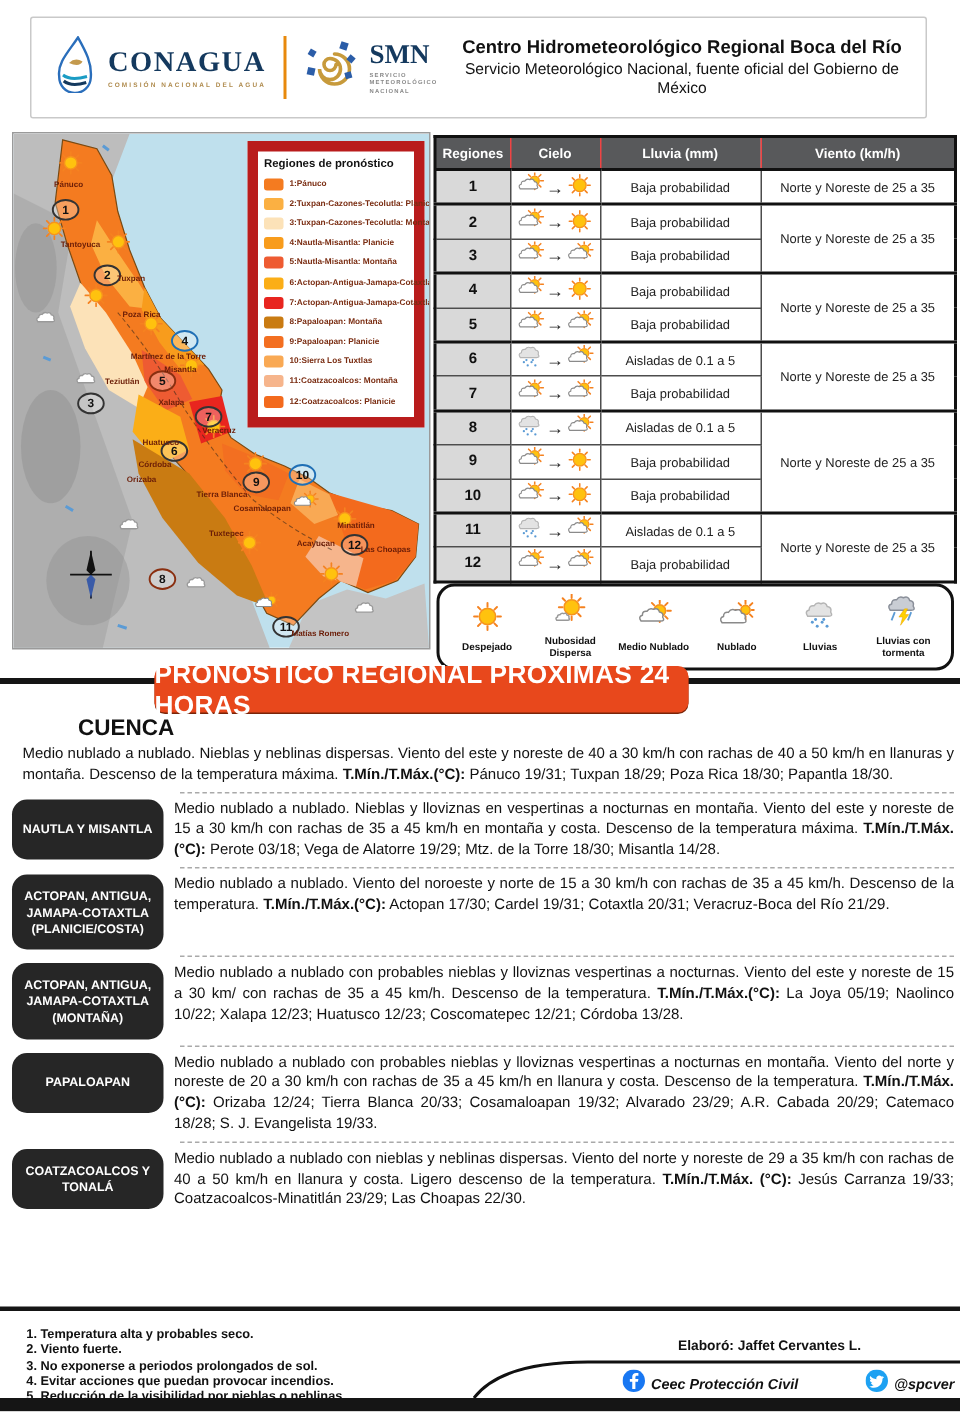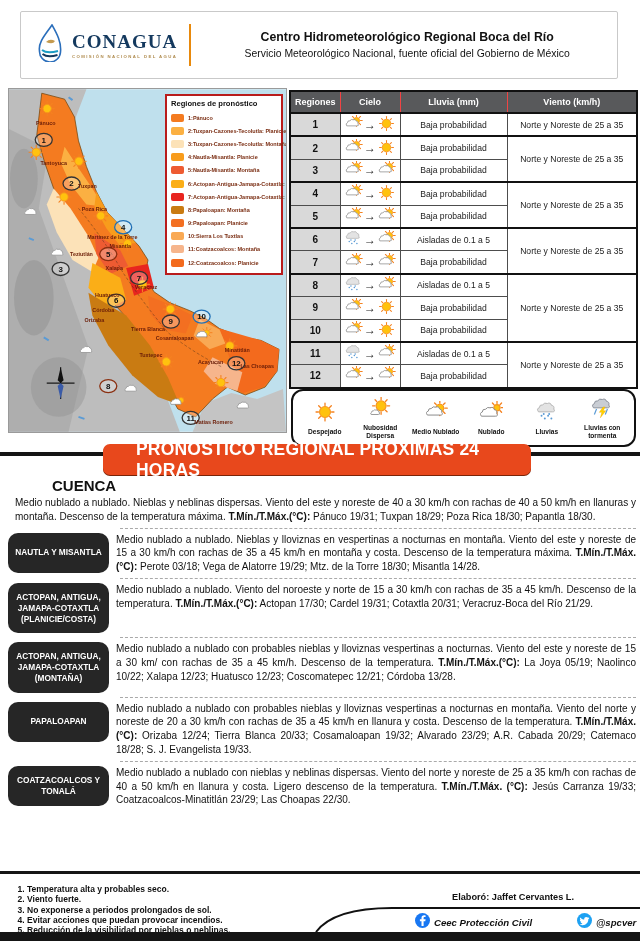--- a/index.html
+++ b/index.html
@@ -19,21 +19,21 @@
   .smn-sub{font-size:3.9px;font-weight:bold;letter-spacing:.8px;color:#8a8a8a;width:52px;margin-top:2px;line-height:1.4;}
   .header-title{flex:1;text-align:center;padding-left:8px;}
   .header-title .t1{font-size:12.3px;font-weight:bold;line-height:1.25;}
   .header-title .t2{font-size:10.4px;line-height:1.25;margin-top:1px;}
 
   
   .map{position:absolute;left:8px;top:88px;width:279px;height:345px;border:1px solid #9a9a9a;
        box-sizing:border-box;overflow:hidden;}
   .map svg{display:block;}
   .map-legend{position:absolute;right:3px;top:5px;width:118px;background:#fff;
-              border:2px solid #b91c1c;padding:3px 4px 4px;box-sizing:border-box;}
+              border:7px solid #b91c1c;padding:3px 4px 4px;box-sizing:border-box;}
   .map-legend-title{font-size:7.6px;font-weight:bold;color:#111;margin-bottom:3px;}
   .map-legend-row{display:flex;align-items:center;gap:4px;height:13.2px;}
   .map-legend-swatch{width:13px;height:8px;border-radius:2px;flex:none;}
   .map-legend-label{font-size:5.5px;font-weight:bold;color:#7a2d12;white-space:nowrap;}
 
   
   .forecast-table{position:absolute;left:289px;top:90px;width:347px;border-collapse:collapse;
                   border:2px solid #111;table-layout:fixed;}
   .forecast-table th{background:#58595b;color:#fff;font-size:9px;font-weight:bold;
                      border:1px solid #ef4444;height:20px;padding:0;}
@@ -48,23 +48,23 @@
 
   
   .sky-legend{position:absolute;left:291px;top:389px;width:345px;height:58px;
               border:2px solid #111;border-radius:12px;background:#fff;
               display:flex;align-items:center;justify-content:space-around;box-sizing:border-box;padding:2px 4px;}
   .sky-item{flex:1;text-align:center;}
   .sky-item .lbl{font-size:6.6px;font-weight:bold;line-height:1.15;margin-top:1px;}
 
   
   .divider-line{position:absolute;left:0;top:452px;width:640px;height:4px;background:#151515;}
-  .banner{position:absolute;left:103px;top:444px;width:395px;height:31px;background:#e8481c;
+  .banner{position:absolute;left:103px;top:444px;width:356px;height:31px;background:#e8481c;
           border-radius:7px;display:flex;align-items:center;justify-content:center;
-          box-shadow:0 1px 0 #7a2408;padding-left:33px;}
+          box-shadow:0 1px 0 #7a2408;}
   .banner span{color:#fff;font-size:17.5px;font-weight:bold;letter-spacing:.2px;}
   .cuenca{position:absolute;left:52px;top:477px;font-size:15px;font-weight:bold;color:#111;}
 
   
   .sections{position:absolute;left:8px;top:496px;width:628px;}
   .section{display:flex;align-items:flex-start;margin-bottom:3px;}
   .badge{flex:none;width:101px;background:#262626;color:#fff;border-radius:10px;
          font-size:8.3px;font-weight:bold;text-align:center;line-height:1.3;
          padding:9px 3px;box-sizing:border-box;min-height:40px;display:flex;align-items:center;justify-content:center;}
   .section-text{flex:1;margin-left:7px;font-size:10px;line-height:1.38;text-align:justify;color:#111;}
@@ -102,20 +102,36 @@
           <path d="M7.5,30 q5,4 15,1" fill="none" stroke="#14395e" stroke-width="2"></path>
           <path d="M11,18 q4,-4 9,-1 q-2,4 -9,1 Z" fill="#c49a4e"></path>
         </svg>
       </span>
       <span>
         <div class="conagua-word">CONAGUA</div>
         <div class="conagua-sub">COMISIÓN NACIONAL DEL AGUA</div>
       </span>
     </div>
     <div class="logo-divider"></div>
+    <div class="logo-block">
+      <span>
+        <svg width="36" height="36" viewBox="0 0 36 36">
+          <path d="M21,18 a4,4 0 1 1 -4,-4 a7,7 0 1 1 -7,7 a10,10 0 1 0 10,-10" fill="none" stroke="#c79a3b" stroke-width="2.4" stroke-linecap="round"></path>
+          <rect x="24" y="3" width="5" height="5" fill="#2b5da8" transform="rotate(18 26 5)"></rect>
+          <rect x="29" y="12" width="4.4" height="4.4" fill="#2b5da8" transform="rotate(40 31 14)"></rect>
+          <rect x="27" y="23" width="4.4" height="4.4" fill="#2b5da8" transform="rotate(-15 29 25)"></rect>
+          <rect x="3" y="8" width="4.4" height="4.4" fill="#2b5da8" transform="rotate(30 5 10)"></rect>
+          <rect x="2" y="20" width="5" height="5" fill="#2b5da8" transform="rotate(12 4 22)"></rect>
+        </svg>
+      </span>
+      <span>
+        <div class="smn-word">SMN</div>
+        <div class="smn-sub">SERVICIO METEOROLÓGICO NACIONAL</div>
+      </span>
+    </div>
     <div class="header-title">
       <div class="t1">Centro Hidrometeorológico Regional Boca del Río</div>
       <div class="t2">Servicio Meteorológico Nacional, fuente oficial del Gobierno de México</div>
     </div>
   </div>
 
   <div class="map">
     <svg id="map-svg" width="277" height="343" viewBox="0 0 279 345">
       <rect x="0" y="0" width="279" height="345" fill="#bfe0ed"></rect>
 
@@ -835,21 +851,21 @@
         <div class="section-text"><span>Medio nublado a nublado con probables nieblas y  lloviznas vespertinas a nocturnas. Viento del este y noreste de 15 a 30 km/ con rachas de 35 a 45 km/h. Descenso de la temperatura.  </span><b>T.Mín./T.Máx.(°C):</b><span> La Joya 05/19; Naolinco 10/22; Xalapa 12/23; Huatusco 12/23; Coscomatepec 12/21; Córdoba 13/28.</span></div>
       </div>
       <div class="dash-sep"></div>
       <div class="section">
         <div class="badge">PAPALOAPAN</div>
         <div class="section-text"><span>Medio nublado a nublado con probables nieblas y lloviznas vespertinas a nocturnas en montaña. Viento del norte y noreste de 20 a 30 km/h con rachas de 35 a 45 km/h en llanura y costa. Descenso de la temperatura. </span><b>T.Mín./T.Máx.(°C):</b><span> Orizaba 12/24; Tierra Blanca 20/33; Cosamaloapan 19/32; Alvarado 23/29; A.R. Cabada 20/29; Catemaco 18/28; S. J. Evangelista 19/33.</span></div>
       </div>
       <div class="dash-sep"></div>
       <div class="section">
         <div class="badge">COATZACOALCOS Y TONALÁ</div>
-        <div class="section-text"><span>Medio nublado a nublado con nieblas y neblinas dispersas. Viento del norte y noreste de 25 a 35 km/h con rachas de 40 a 50 km/h en llanura y costa. Ligero descenso de la temperatura. </span><b>T.Mín./T.Máx. (°C):</b><span> Jesús Carranza 19/33; Coatzacoalcos-Minatitlán 23/29; Las Choapas 22/30.</span></div>
+        <div class="section-text"><span>Medio nublado a nublado con nieblas y neblinas dispersas. Viento del norte y noreste de 29 a 35 km/h con rachas de 40 a 50 km/h en llanura y costa. Ligero descenso de la temperatura. </span><b>T.Mín./T.Máx. (°C):</b><span> Jesús Carranza 19/33; Coatzacoalcos-Minatitlán 23/29; Las Choapas 22/30.</span></div>
       </div>
     </div>
 
   <div class="rec-line"></div>
   <ol class="rec-list" id="rec-list">
       <li>Temperatura alta y probables seco.</li>
       <li>Viento fuerte.</li>
       <li>No exponerse a periodos prolongados de sol.</li>
       <li>Evitar acciones que puedan provocar incendios.</li>
       <li>Reducción de la visibilidad por nieblas o neblinas.</li>

